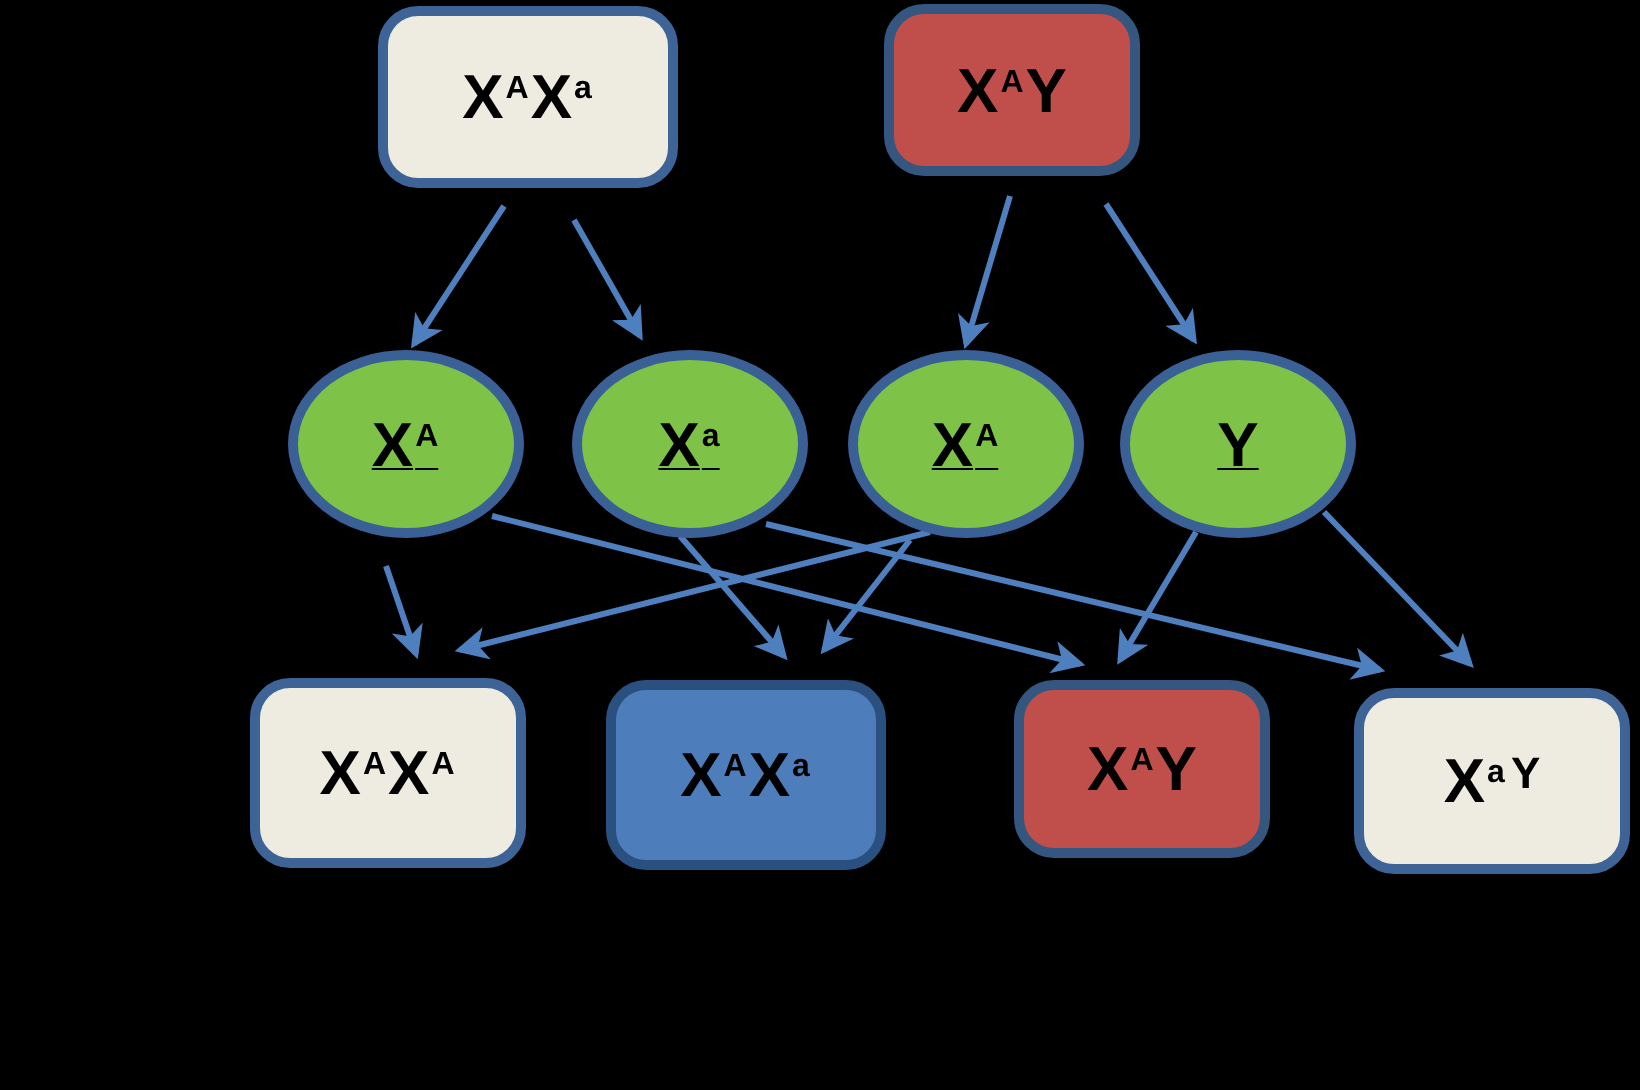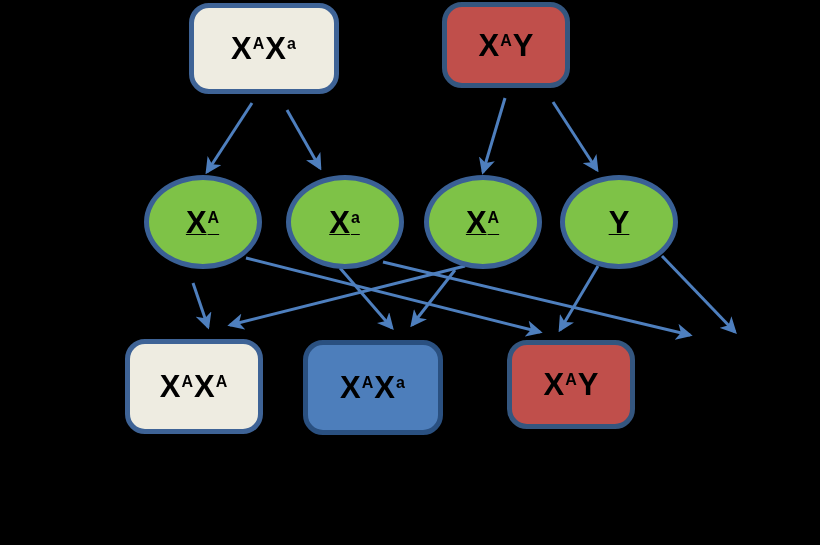--- a/index.html
+++ b/index.html
@@ -69,14 +69,17 @@
       </div>
       <div class="node shape-rect" style="left: 125px; top: 339px; width: 138px; height: 95px; background: rgb(238, 236, 225); border-color: rgb(62, 99, 150); color: rgb(0, 0, 0);">
         <div class="lbl"><span class="seg-b">X</span><span class="seg-s">A</span><span class="seg-b">X</span><span class="seg-s">A</span></div>
       </div>
       <div class="node shape-rect" style="left: 303px; top: 340px; width: 140px; height: 95px; background: rgb(77, 126, 187); border-color: rgb(42, 80, 128); color: rgb(0, 0, 0);">
         <div class="lbl"><span class="seg-b">X</span><span class="seg-s">A</span><span class="seg-b">X</span><span class="seg-s">a</span></div>
       </div>
       <div class="node shape-rect" style="left: 507px; top: 340px; width: 128px; height: 89px; background: rgb(192, 79, 75); border-color: rgb(52, 86, 127); color: rgb(0, 0, 0);">
         <div class="lbl"><span class="seg-b">X</span><span class="seg-s">A</span><span class="seg-b">Y</span></div>
       </div>
+      <div class="node shape-rect" style="left: 677px; top: 344px; width: 138px; height: 93px; background: rgb(238, 236, 225); border-color: rgb(62, 99, 150); color: rgb(0, 0, 0);">
+        <div class="lbl"><span class="seg-b">X</span><span class="seg-s">a</span><span class="seg-y">Y</span></div>
+      </div>
     </div>
 </div>
 
 </body></html>

